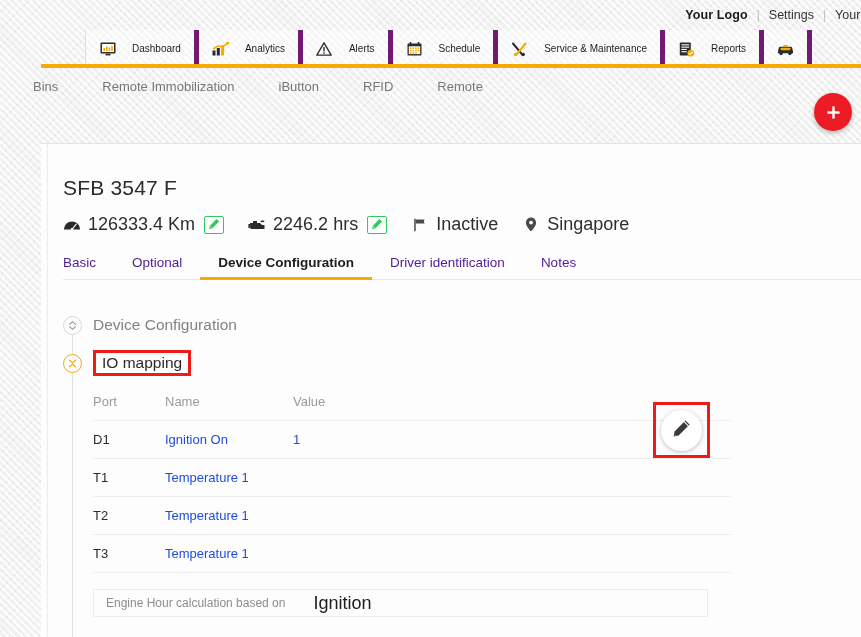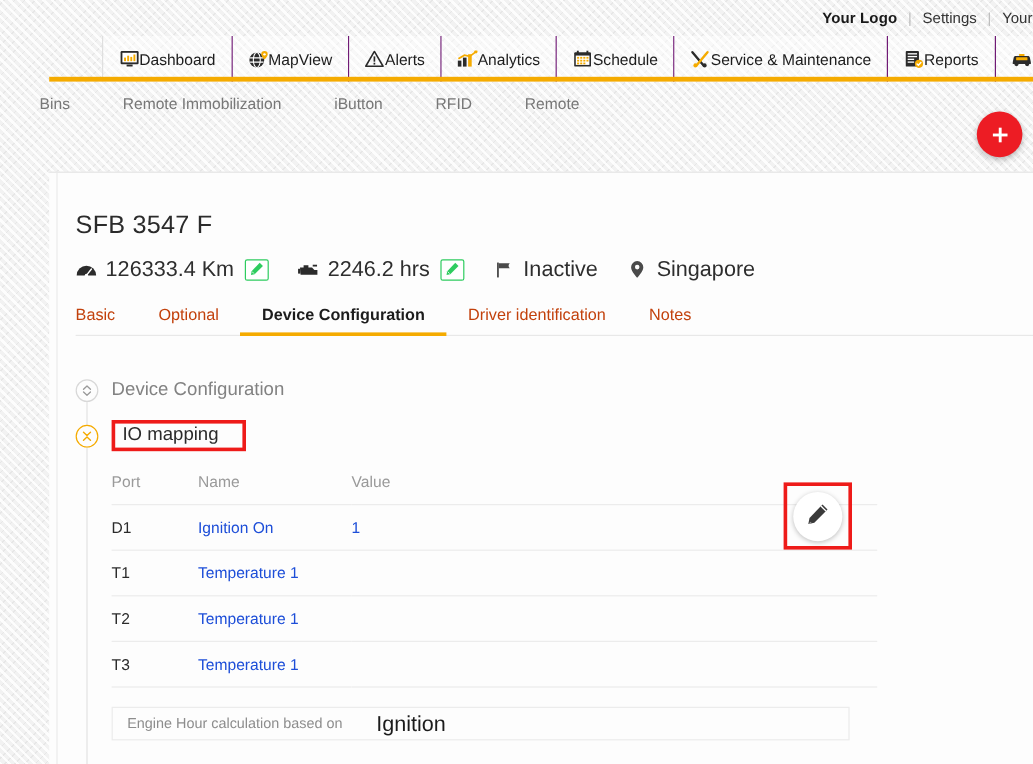--- a/index.html
+++ b/index.html
@@ -60,26 +60,26 @@
   .main-nav::after {
     content: "";
     position: absolute;
     left: 0; right: 0; bottom: 0;
     height: 4px;
     background: #f5ab00;
   }
   .nav-item {
     display: flex;
     align-items: center;
-    gap: 0;
+    gap: 16px;
     padding: 0 13px;
-    font-size: 13px;
+    font-size: 10px;
     color: #1c1c1c;
     cursor: pointer;
-    border-right: 1px solid #701a75;
+    border-right: 5px solid #701a75;
     background: rgba(255,255,255,0.45);
     white-space: nowrap;
   }
   .nav-item:first-child { border-left: 1px solid #dfdfdf; }
   .nav-item .nav-label { line-height: 1; }
   .nav-icon {
     width: 17px; height: 15px;
     display: inline-flex;
     align-items: center;
     justify-content: center;
@@ -203,21 +203,21 @@
     right: 0;
     display: flex;
     align-items: flex-end;
     gap: 0;
     height: 30px;
     border-bottom: 1px solid #e8e8e8;
     width: 839px;
   }
   .tab {
     font-size: 13.5px;
-    color: #c2410c;
+    color: #4c1d95;
     padding: 0 18px 9px 18px;
     cursor: pointer;
     white-space: nowrap;
     position: relative;
   }
   .tab:first-child { padding-left: 0; }
   .tab.active {
     color: #1c1c1c;
     font-weight: bold;
   }
@@ -293,21 +293,21 @@
   .toggle-circle.open {
     border-color: #f5ab00;
   }
   .section-title {
     font-size: 15.5px;
     color: #828282;
   }
   .section-title.boxed {
     color: #2b2b2b;
     border: 3px solid #ee1b19;
-    padding: 1px 20px 2px 6px;
+    padding: 1px 6px 2px 6px;
     line-height: 1.15;
   }
 
   
   .io-table {
     margin-left: 30px;
     margin-top: 6px;
     width: 638px;
     border-collapse: collapse;
     font-size: 13px;
@@ -375,55 +375,43 @@
           <rect x="3.4" y="6" width="1.6" height="3" fill="#f5ab00"></rect>
           <rect x="6" y="4.4" width="1.6" height="4.6" fill="#f5ab00"></rect>
           <rect x="8.6" y="5.4" width="1.6" height="3.6" fill="#f5ab00"></rect>
           <rect x="11.2" y="3.4" width="1.6" height="5.6" fill="#f5ab00"></rect>
           <rect x="5.5" y="11.8" width="5" height="1.6" fill="#2b2b2b"></rect>
         </svg>
       </span>
       <span class="nav-label">Dashboard</span>
     </div>
 
-    <div class="nav-item">
-      <span class="nav-icon">
-        <svg width="17" height="15" viewBox="0 0 17 15">
-          <circle cx="7" cy="8" r="6.2" fill="#2b2b2b"></circle>
-          <path d="M1.4 6.2 H12.6 M1.4 9.8 H12.6" stroke="#ffffff" stroke-width="0.9"></path>
-          <ellipse cx="7" cy="8" rx="2.9" ry="6.2" fill="none" stroke="#ffffff" stroke-width="0.9"></ellipse>
-          <path d="M13.4 0.6 a2.7 2.7 0 0 1 2.7 2.7 c0 2-2.7 4.3-2.7 4.3 S10.7 5.3 10.7 3.3 A2.7 2.7 0 0 1 13.4 0.6 z" fill="#f5ab00"></path>
-          <circle cx="13.4" cy="3.3" r="1" fill="#ffffff"></circle>
-        </svg>
-      </span>
-      <span class="nav-label">MapView</span>
-    </div>
-
-    <div class="nav-item">
-      <span class="nav-icon">
-        <svg width="16" height="14" viewBox="0 0 16 14">
-          <path d="M8 0.8 L15.2 13.2 H0.8 Z" fill="none" stroke="#2b2b2b" stroke-width="1.3" stroke-linejoin="round"></path>
-          <rect x="7.3" y="5" width="1.4" height="4.4" fill="#2b2b2b"></rect>
-          <rect x="7.3" y="10.3" width="1.4" height="1.5" fill="#2b2b2b"></rect>
-        </svg>
-      </span>
-      <span class="nav-label">Alerts</span>
-    </div>
 
     <div class="nav-item">
       <span class="nav-icon">
         <svg width="17" height="14" viewBox="0 0 17 14">
           <rect x="0.5" y="8.5" width="3" height="5" fill="#2b2b2b"></rect>
           <rect x="4.8" y="6" width="3" height="7.5" fill="#2b2b2b"></rect>
           <rect x="9.1" y="3.2" width="3" height="10.3" fill="#f5ab00"></rect>
           <path d="M1 7 L6 4 L10.5 5 L16 0.8" stroke="#f5ab00" stroke-width="1.5" fill="none"></path>
           <circle cx="15.7" cy="1" r="1.5" fill="#f5ab00"></circle>
         </svg>
       </span>
       <span class="nav-label">Analytics</span>
+    </div>
+
+    <div class="nav-item">
+      <span class="nav-icon">
+        <svg width="16" height="14" viewBox="0 0 16 14">
+          <path d="M8 0.8 L15.2 13.2 H0.8 Z" fill="none" stroke="#2b2b2b" stroke-width="1.3" stroke-linejoin="round"></path>
+          <rect x="7.3" y="5" width="1.4" height="4.4" fill="#2b2b2b"></rect>
+          <rect x="7.3" y="10.3" width="1.4" height="1.5" fill="#2b2b2b"></rect>
+        </svg>
+      </span>
+      <span class="nav-label">Alerts</span>
     </div>
 
     <div class="nav-item">
       <span class="nav-icon">
         <svg width="15" height="14" viewBox="0 0 15 14">
           <rect x="0.5" y="1.5" width="14" height="12" rx="1" fill="#2b2b2b"></rect>
           <rect x="1.8" y="4.3" width="11.4" height="7.8" fill="#ffffff"></rect>
           <rect x="2.7" y="0" width="1.6" height="3" fill="#2b2b2b"></rect>
           <rect x="10.7" y="0" width="1.6" height="3" fill="#2b2b2b"></rect>
           <g fill="#f5ab00">

